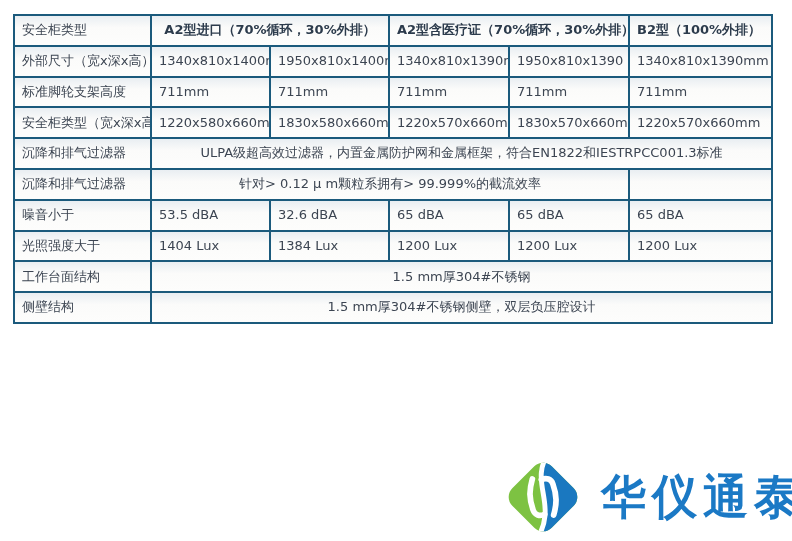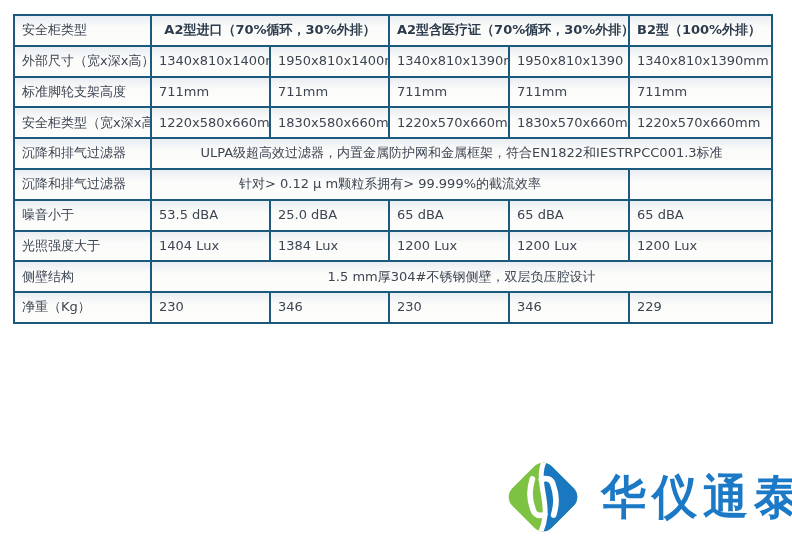--- a/index.html
+++ b/index.html
@@ -84,44 +84,40 @@
         <td colspan="5" class="center">ULPA级超高效过滤器，内置金属防护网和金属框架，符合EN1822和IESTRPCC001.3标准</td>
       </tr>
       <tr>
         <td>沉降和排气过滤器</td>
         <td colspan="4" class="center">针对&gt; 0.12 μ m颗粒系拥有&gt; 99.999%的截流效率</td>
         <td></td>
       </tr>
       <tr>
         <td>噪音小于</td>
         <td>53.5 dBA</td>
-        <td>25.0 dBA</td>
+        <td>32.6 dBA</td>
         <td>65 dBA</td>
         <td>65 dBA</td>
         <td>65 dBA</td>
       </tr>
       <tr>
         <td>光照强度大于</td>
         <td>1404 Lux</td>
         <td>1384 Lux</td>
         <td>1200 Lux</td>
         <td>1200 Lux</td>
         <td>1200 Lux</td>
       </tr>
       <tr>
+        <td>工作台面结构</td>
+        <td colspan="5" class="center">1.5 mm厚304#不锈钢</td>
+      </tr>
+      <tr>
         <td>侧壁结构</td>
         <td colspan="5" class="center">1.5 mm厚304#不锈钢侧壁，双层负压腔设计</td>
-      </tr>
-      <tr>
-        <td>净重（Kg）</td>
-        <td>230</td>
-        <td>346</td>
-        <td>230</td>
-        <td>346</td>
-        <td>229</td>
       </tr>
     </tbody>
 </table>
 
 <div class="logo">
   <svg class="logo-icon" viewBox="0 0 100 100">
     <defs>
       <clipPath id="diamondClip">
         <rect x="16" y="16" width="68" height="68" rx="15" transform="rotate(45 50 50)"></rect>
       </clipPath>

